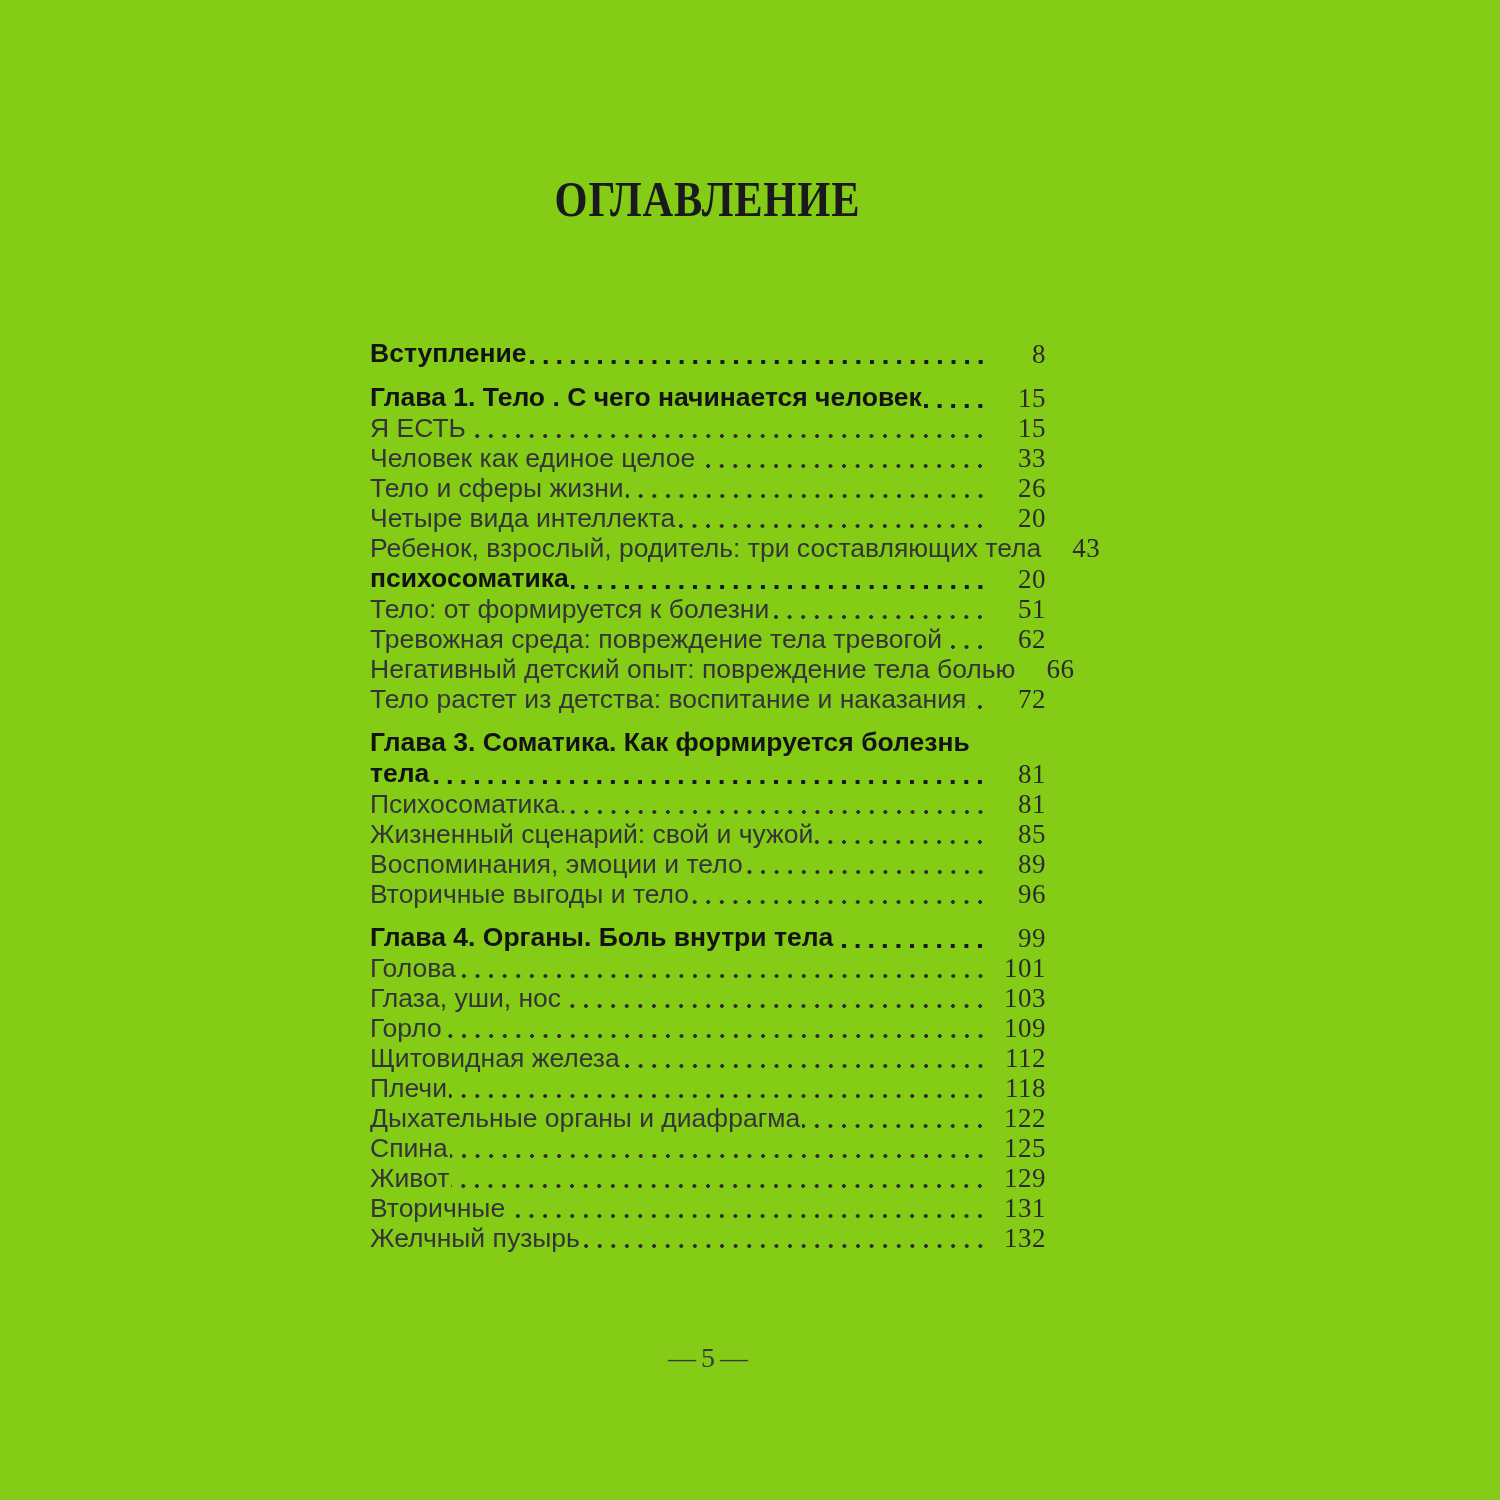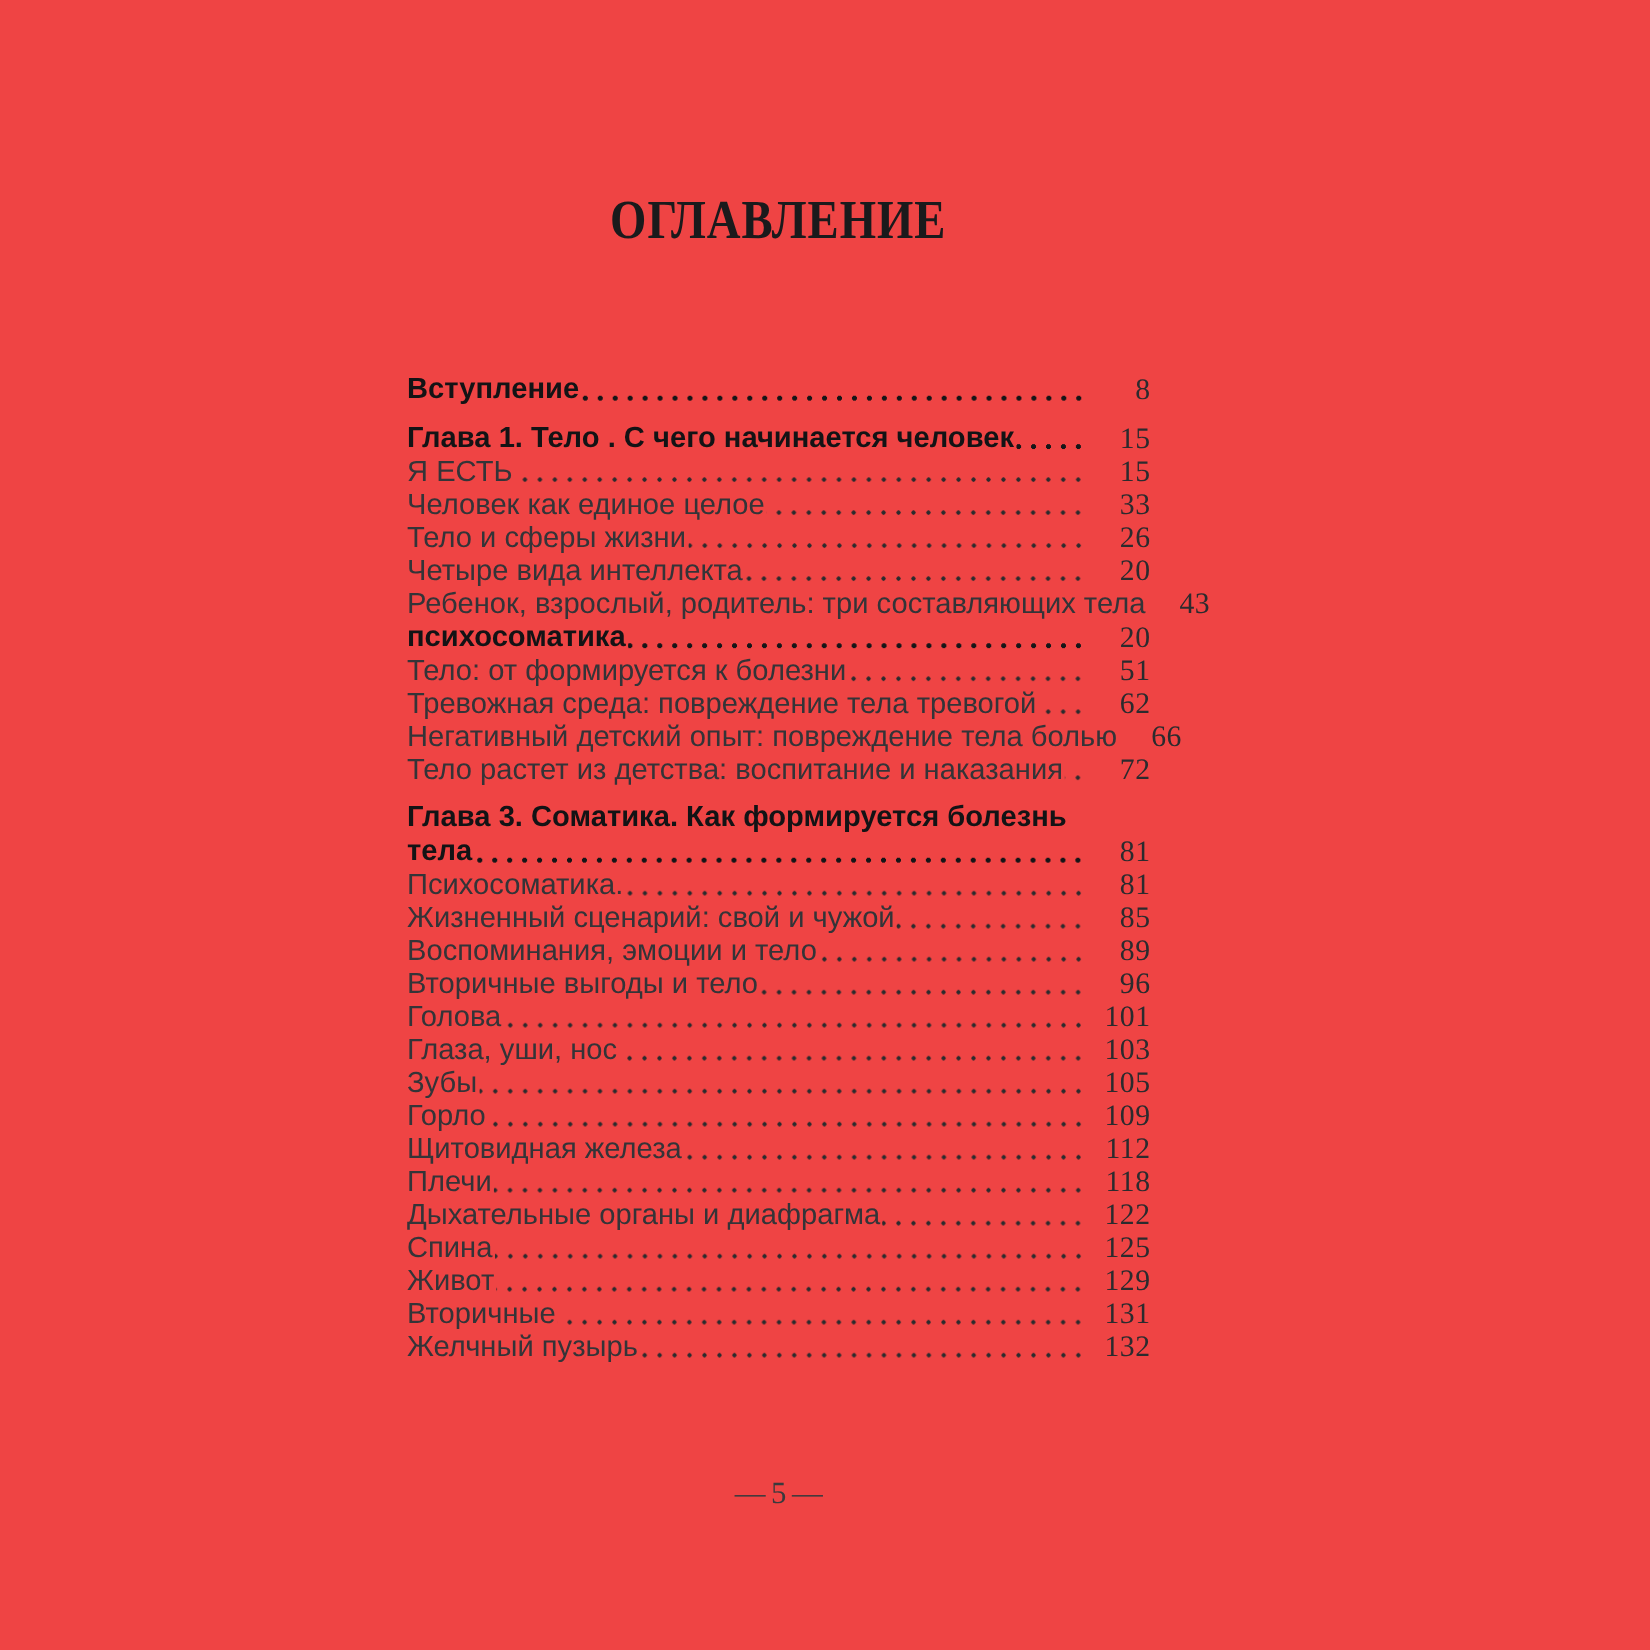--- a/index.html
+++ b/index.html
@@ -5,21 +5,21 @@
   * { margin:0; padding:0; box-sizing:border-box; }
   html,body { width:1500px; height:1500px; }
   body {
     background:#ffffff;
     font-family:"Liberation Sans", sans-serif;
     -webkit-font-smoothing:antialiased;
   }
   .page {
     position:relative;
     width:1500px; height:1500px;
-    background:#ef4444;
+    background:#84cc16;
     color:#2e2e31;
     overflow:hidden;
   }
   .title {
     position:absolute;
     top:170px; left:370px; width:675px;
     text-align:center;
     font-family:"Liberation Serif", serif;
     font-weight:700;
     font-size:50px;
@@ -170,34 +170,34 @@
       <div class="row">
         <span class="label">Воспоминания, эмоции и тело</span>
         <span class="leader"></span>
         <span class="page-num">89</span>
       </div>
       <div class="row">
         <span class="label">Вторичные выгоды и тело</span>
         <span class="leader"></span>
         <span class="page-num">96</span>
       </div>
+      <div class="row bold gap">
+        <span class="label">Глава 4. Органы. Боль внутри тела</span>
+        <span class="leader"></span>
+        <span class="page-num">99</span>
+      </div>
       <div class="row">
         <span class="label">Голова</span>
         <span class="leader"></span>
         <span class="page-num">101</span>
       </div>
       <div class="row">
         <span class="label">Глаза, уши, нос</span>
         <span class="leader"></span>
         <span class="page-num">103</span>
-      </div>
-      <div class="row">
-        <span class="label">Зубы</span>
-        <span class="leader"></span>
-        <span class="page-num">105</span>
       </div>
       <div class="row">
         <span class="label">Горло</span>
         <span class="leader"></span>
         <span class="page-num">109</span>
       </div>
       <div class="row">
         <span class="label">Щитовидная железа</span>
         <span class="leader"></span>
         <span class="page-num">112</span>

